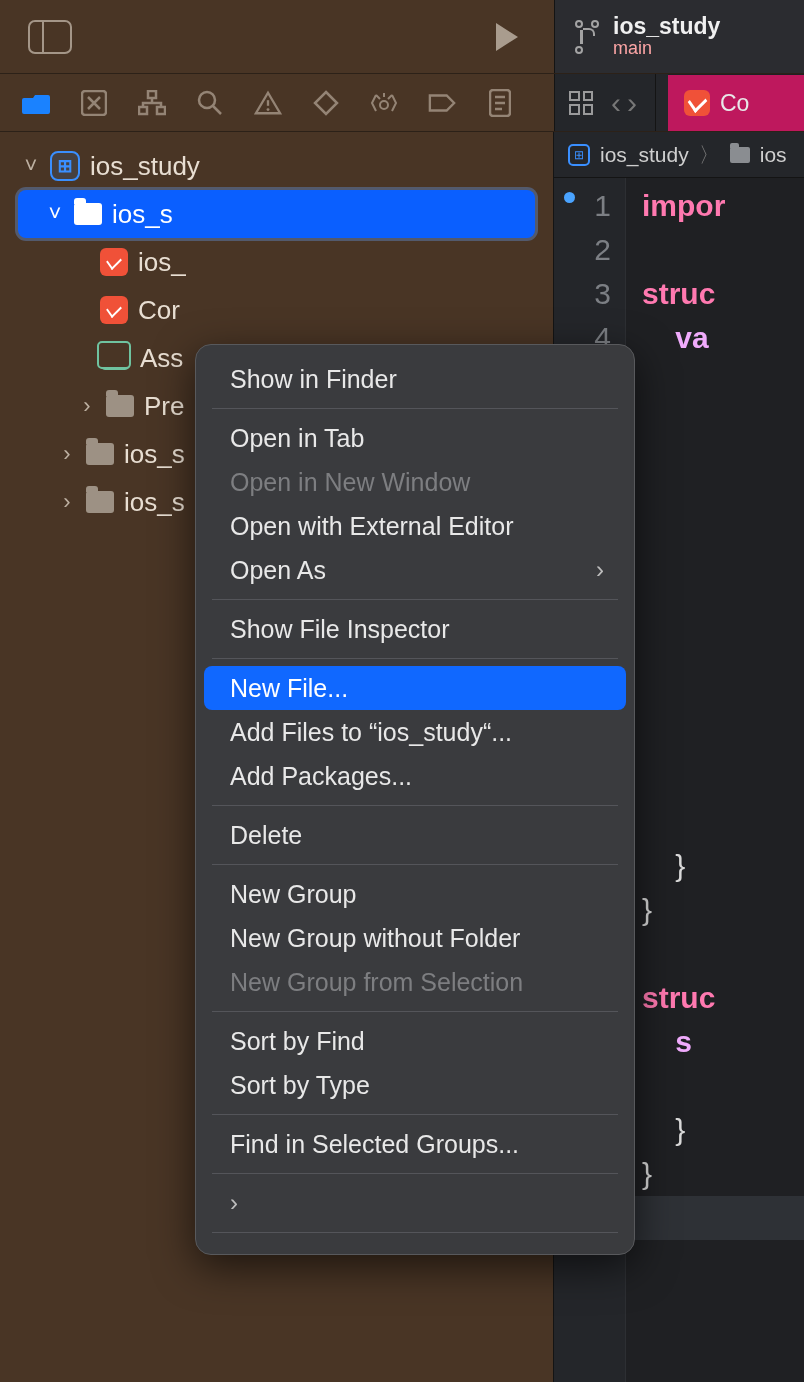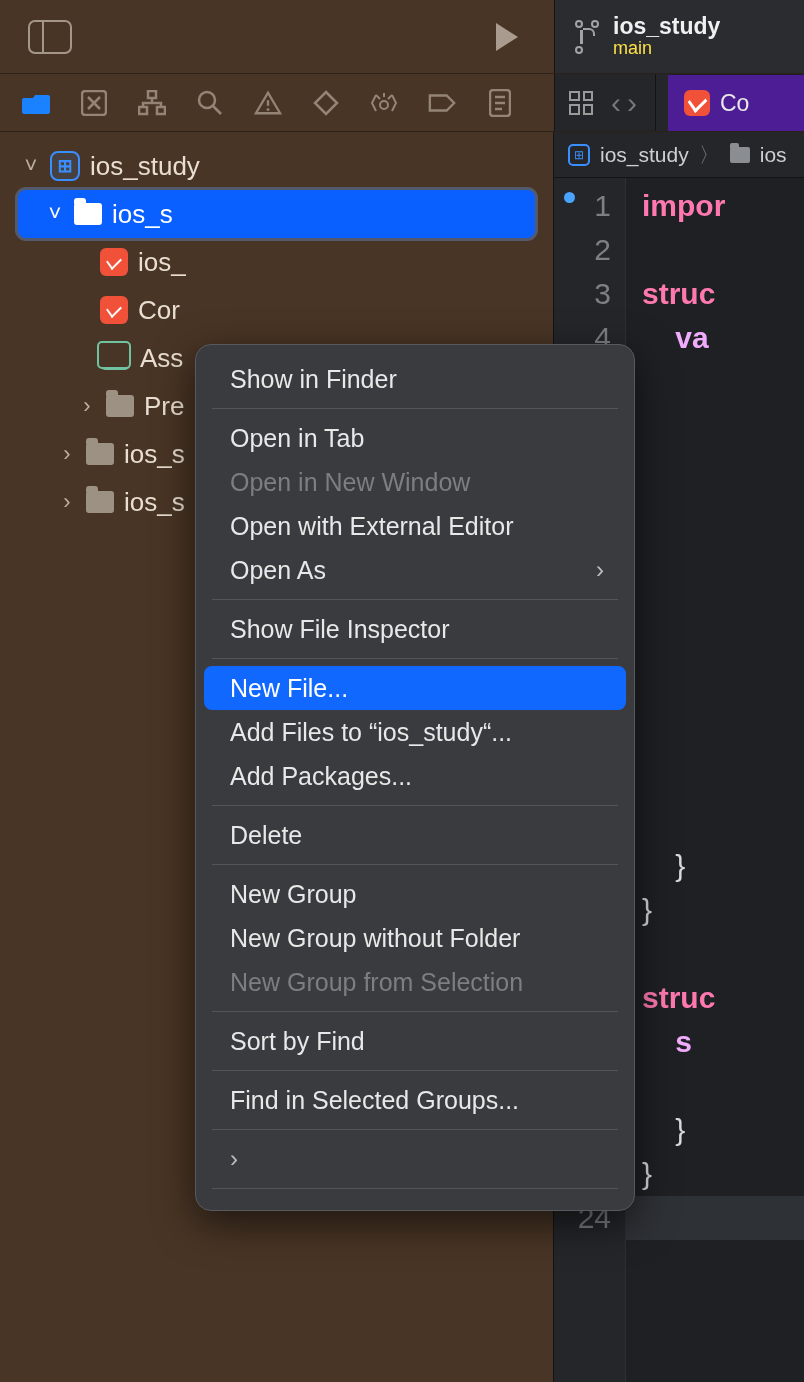--- a/index.html
+++ b/index.html
@@ -40,21 +40,21 @@
   .branch-icon .dot1,.branch-icon .dot2,.branch-icon .dot3{
     position:absolute; width:8px; height:8px; border:2.5px solid #b8b8b8; border-radius:50%;
   }
   .branch-icon .dot1{top:0; left:2px;}
   .branch-icon .dot2{top:0; right:0;}
   .branch-icon .dot3{bottom:0; left:2px;}
   .branch-icon .line1{position:absolute; left:7px; top:10px; width:2.5px; height:14px; background:#b8b8b8;}
   .branch-icon .line2{position:absolute; left:10px; top:8px; width:12px; height:2.5px; border-top:2.5px solid #b8b8b8; border-right:2.5px solid #b8b8b8; border-top-right-radius:6px; height:8px;}
   .branch-labels { display:flex; flex-direction:column; line-height:1.1;}
   .branch-labels .title{font-size:23px; font-weight:600; color:#f0f0f0;}
-  .branch-labels .sub{font-size:18px; color:#fde047;}
+  .branch-labels .sub{font-size:18px; color:#fca5a5;}
 
   
   .subbar {
     display:flex; align-items:center;
     height: 58px;
     background:#493525;
     border-bottom:1px solid #2c2118;
   }
   .nav-icons {
     display:flex; align-items:center; gap:30px;
@@ -68,21 +68,21 @@
     background:#24262a;
     border-left:1px solid #141414;
     display:flex; align-items:center; padding-left:14px; gap:12px;
   }
   .grid-icon{width:24px;height:24px;display:grid;grid-template-columns:1fr 1fr;grid-template-rows:1fr 1fr;gap:3px;opacity:0.8;}
   .grid-icon div{border:2px solid #b8b8b8;}
   .nav-arrows{display:flex;align-items:center;gap:6px;margin-left:6px;}
   .nav-arrows .arr{font-size:30px;color:#777;line-height:1;}
   .right-subbar .divider {width:1px;height:100%;background:#141414;margin-left:6px;}
   .tab-active{
-    flex:1;height:100%;background:#4c1d95;
+    flex:1;height:100%;background:#be185d;
     display:flex;align-items:center;gap:10px;padding-left:16px;
     border-top:1px solid #1f2023;
   }
   .swift-icon{
     width:26px;height:26px;background:#f05138;border-radius:6px;
     display:flex;align-items:center;justify-content:center;
   }
   .swift-icon::after{content:"";width:14px;height:10px;border-bottom:3px solid #fff;border-left:3px solid #fff;transform:rotate(-45deg) skewX(-10deg);margin-top:-4px;}
   .tab-active .label{font-size:23px;color:#e8e8e8;}
 
@@ -475,20 +475,23 @@
       <div class="item">
           <span>New Group without Folder</span>
         </div>
       <div class="item disabled">
           <span>New Group from Selection</span>
         </div>
       <div class="sep"></div>
       <div class="item">
           <span>Sort by Find</span>
         </div>
+      <div class="item">
+          <span>Sort by Type</span>
+        </div>
       <div class="sep"></div>
       <div class="item">
           <span>Find in Selected Groups...</span>
         </div>
       <div class="sep"></div>
       <div class="item">
         <span class="sub-ind">›</span>
       </div>
       <div class="sep"></div>
     </div>

